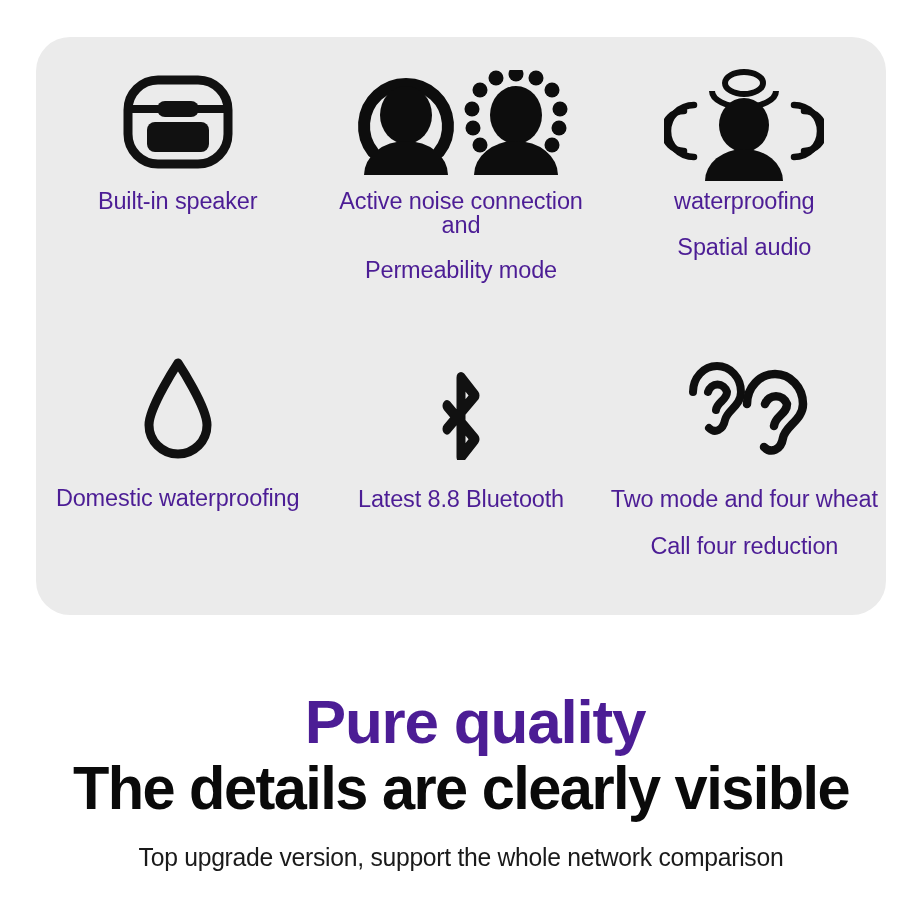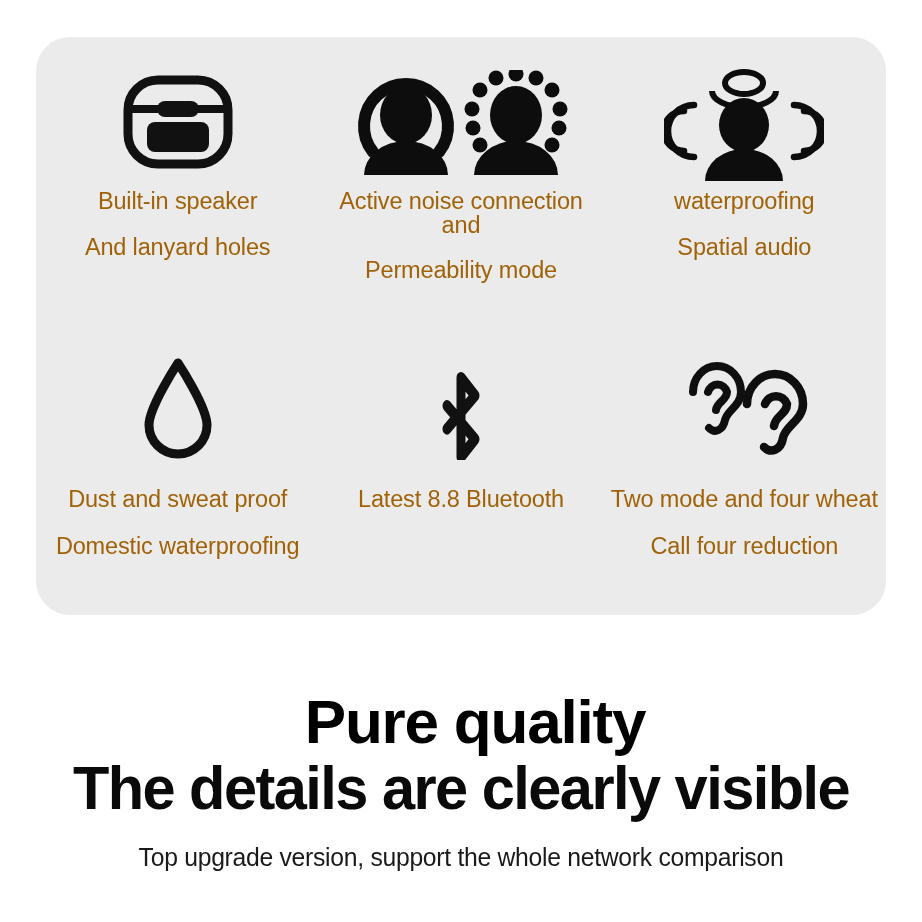--- a/index.html
+++ b/index.html
@@ -56,21 +56,21 @@
     align-items: center;
     justify-content: center;
   }
 
   .feature-cell.row2 .feature-icon {
     height: 112px;
   }
 
   .feature-caption {
     text-align: center;
-    color: #a16207;
+    color: #4c1d95;
     font-size: 23.5px;
     line-height: 1.0;
     letter-spacing: -0.15px;
   }
 
   .caption-line-1 { margin-top: 9px; }
   .caption-line-2 { margin-top: 22px; }
 
   .feature-cell.row2 .caption-line-1 { margin-top: 24px; }
   .feature-cell.row2 .caption-line-2 { margin-top: 23px; }
@@ -87,21 +87,21 @@
     width: 922px;
     text-align: center;
   }
 
   .headline-1 {
     font-family: "Liberation Sans", sans-serif;
     font-weight: bold;
     font-size: 62px;
     line-height: 64px;
     letter-spacing: -1.2px;
-    color: #000000;
+    color: #4c1d95;
     padding-left: 28px;
   }
 
   .headline-2 {
     font-family: "Liberation Sans", sans-serif;
     font-weight: bold;
     font-size: 62px;
     line-height: 68px;
     letter-spacing: -1.6px;
     color: #0a0a0a;
@@ -131,21 +131,20 @@
       <div class="feature-cell row1 cell-speaker">
         <div class="feature-icon">
           <svg width="118" height="100" viewBox="0 0 118 100">
             <rect x="9" y="8" width="100" height="84" rx="30" ry="30" fill="none" stroke="#111111" stroke-width="9"></rect>
             <line x1="11" y1="37" x2="107" y2="37" stroke="#111111" stroke-width="8"></line>
             <rect x="38" y="29" width="42" height="16" rx="8" ry="8" fill="#111111"></rect>
             <rect x="28" y="50" width="62" height="30" rx="8" ry="8" fill="#111111"></rect>
           </svg>
         </div>
         <div class="feature-caption caption-line-1">Built-in speaker</div>
-        <div class="feature-caption caption-line-2">And lanyard holes</div>
       </div>
 
       <div class="feature-cell row1 cell-anc">
         <div class="feature-icon">
           <svg width="230" height="105" viewBox="0 0 230 105">
 
             <g>
               <path d="M 27 82 A 42 42 0 1 1 93 82" fill="none" stroke="#0d0d0d" stroke-width="12" stroke-linecap="round"></path>
               <ellipse cx="60" cy="45" rx="26" ry="29" fill="#0d0d0d"></ellipse>
               <path d="M 18 105 A 42 34 0 0 1 102 105 Z" fill="#0d0d0d"></path>
@@ -198,21 +197,20 @@
         <div class="feature-caption caption-line-1">waterproofing</div>
         <div class="feature-caption caption-line-2">Spatial audio</div>
       </div>
 
       <div class="feature-cell row2 cell-droplet">
         <div class="feature-icon">
           <svg width="74" height="102" viewBox="0 0 74 102">
             <path d="M 37 6 C 37 6 8 50 8 68 A 29 29 0 0 0 66 68 C 66 50 37 6 37 6 Z" fill="none" stroke="#111111" stroke-width="9" stroke-linejoin="round"></path>
           </svg>
         </div>
-        <div class="feature-caption caption-line-1">Dust and sweat proof</div>
         <div class="feature-caption caption-line-2">Domestic waterproofing</div>
       </div>
 
       <div class="feature-cell row2 cell-bluetooth">
         <div class="feature-icon">
           <svg width="80" height="104" viewBox="0 0 80 104">
             <path d="M 26 28 L 54 54 L 40 68 L 40 6 L 54 20 L 26 46" fill="none" stroke="#111111" stroke-width="9" stroke-linejoin="round" stroke-linecap="round" transform="translate(0,14) scale(1,1.28)"></path>
           </svg>
         </div>
         <div class="feature-caption caption-line-1">Latest 8.8 Bluetooth</div>

